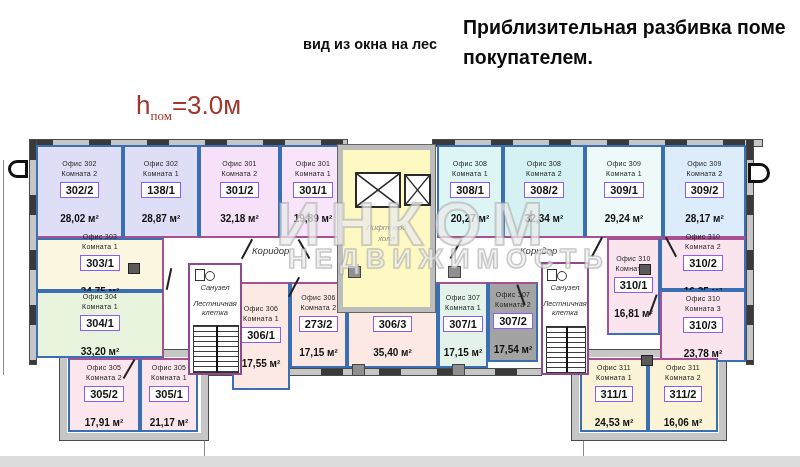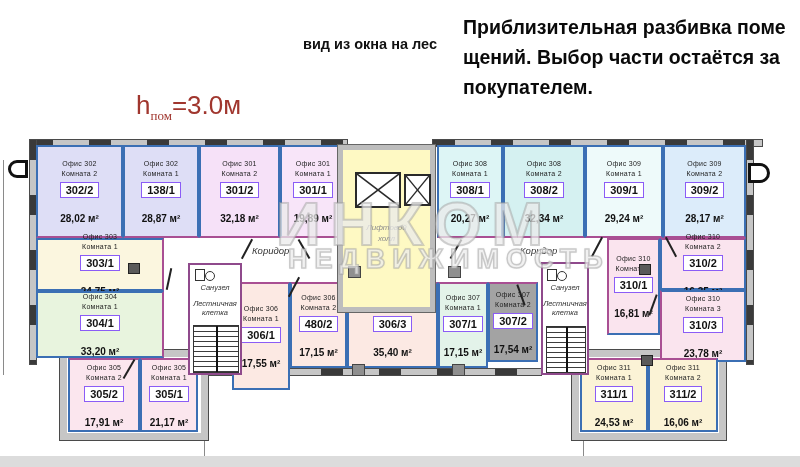--- a/index.html
+++ b/index.html
@@ -54,21 +54,20 @@
   .wm2{left:288px;top:244px;font-size:27px;letter-spacing:7px;-webkit-text-stroke:1.5px rgba(160,160,160,.5);}
 </style>
 </head>
 <body>
 
 <div class="canvas">
 
   <div class="view-note">вид из окна на лес</div>
   <div class="main-note">
     <div>Приблизительная разбивка поме</div>
-    <div>щений. Выбор части остаётся за</div>
     <div>покупателем.</div>
   </div>
   <div class="height-note"><span>h</span><sub>пом</sub><span>=3.0м</span></div>
 
   <div class="thinline" style="left:3px;top:160px;width:1px;height:215px;"></div>
   <div class="thinline" style="left:204px;top:376px;width:1px;height:80px;"></div>
   <div class="thinline" style="left:583px;top:376px;width:1px;height:80px;"></div>
   <div class="bottom-strip"></div>
 
   <div class="wall win-h" style="left:30px;top:139px;width:318px;height:8px;"></div>
@@ -157,21 +156,21 @@
       </div>
       <div class="room" style="left: 232px; top: 282px; width: 58px; height: 108px; background: rgb(252, 233, 227); border-top-color: rgb(169, 79, 147);">
         <div class="r-office">Офис 306</div>
         <div class="r-room">Комната 1</div>
         <div class="r-num">306/1</div>
         <div class="r-area">17,55 м²</div>
       </div>
       <div class="room" style="left: 290px; top: 282px; width: 57px; height: 86px; background: rgb(252, 233, 227); border-top-color: rgb(169, 79, 147);">
         <div class="r-office">Офис 306</div>
         <div class="r-room">Комната 2</div>
-        <div class="r-num">480/2</div>
+        <div class="r-num">273/2</div>
         <div class="r-area">17,15 м²</div>
       </div>
       <div class="room" style="left: 347px; top: 282px; width: 91px; height: 86px; background: rgb(252, 233, 227); border-top-color: rgb(169, 79, 147);">
         <div class="r-office">Офис 306</div>
         <div class="r-room">Комната 3</div>
         <div class="r-num">306/3</div>
         <div class="r-area">35,40 м²</div>
       </div>
       <div class="room" style="left: 438px; top: 282px; width: 50px; height: 86px; background: rgb(227, 243, 233); border-top-color: rgb(169, 79, 147);">
         <div class="r-office">Офис 307</div>

